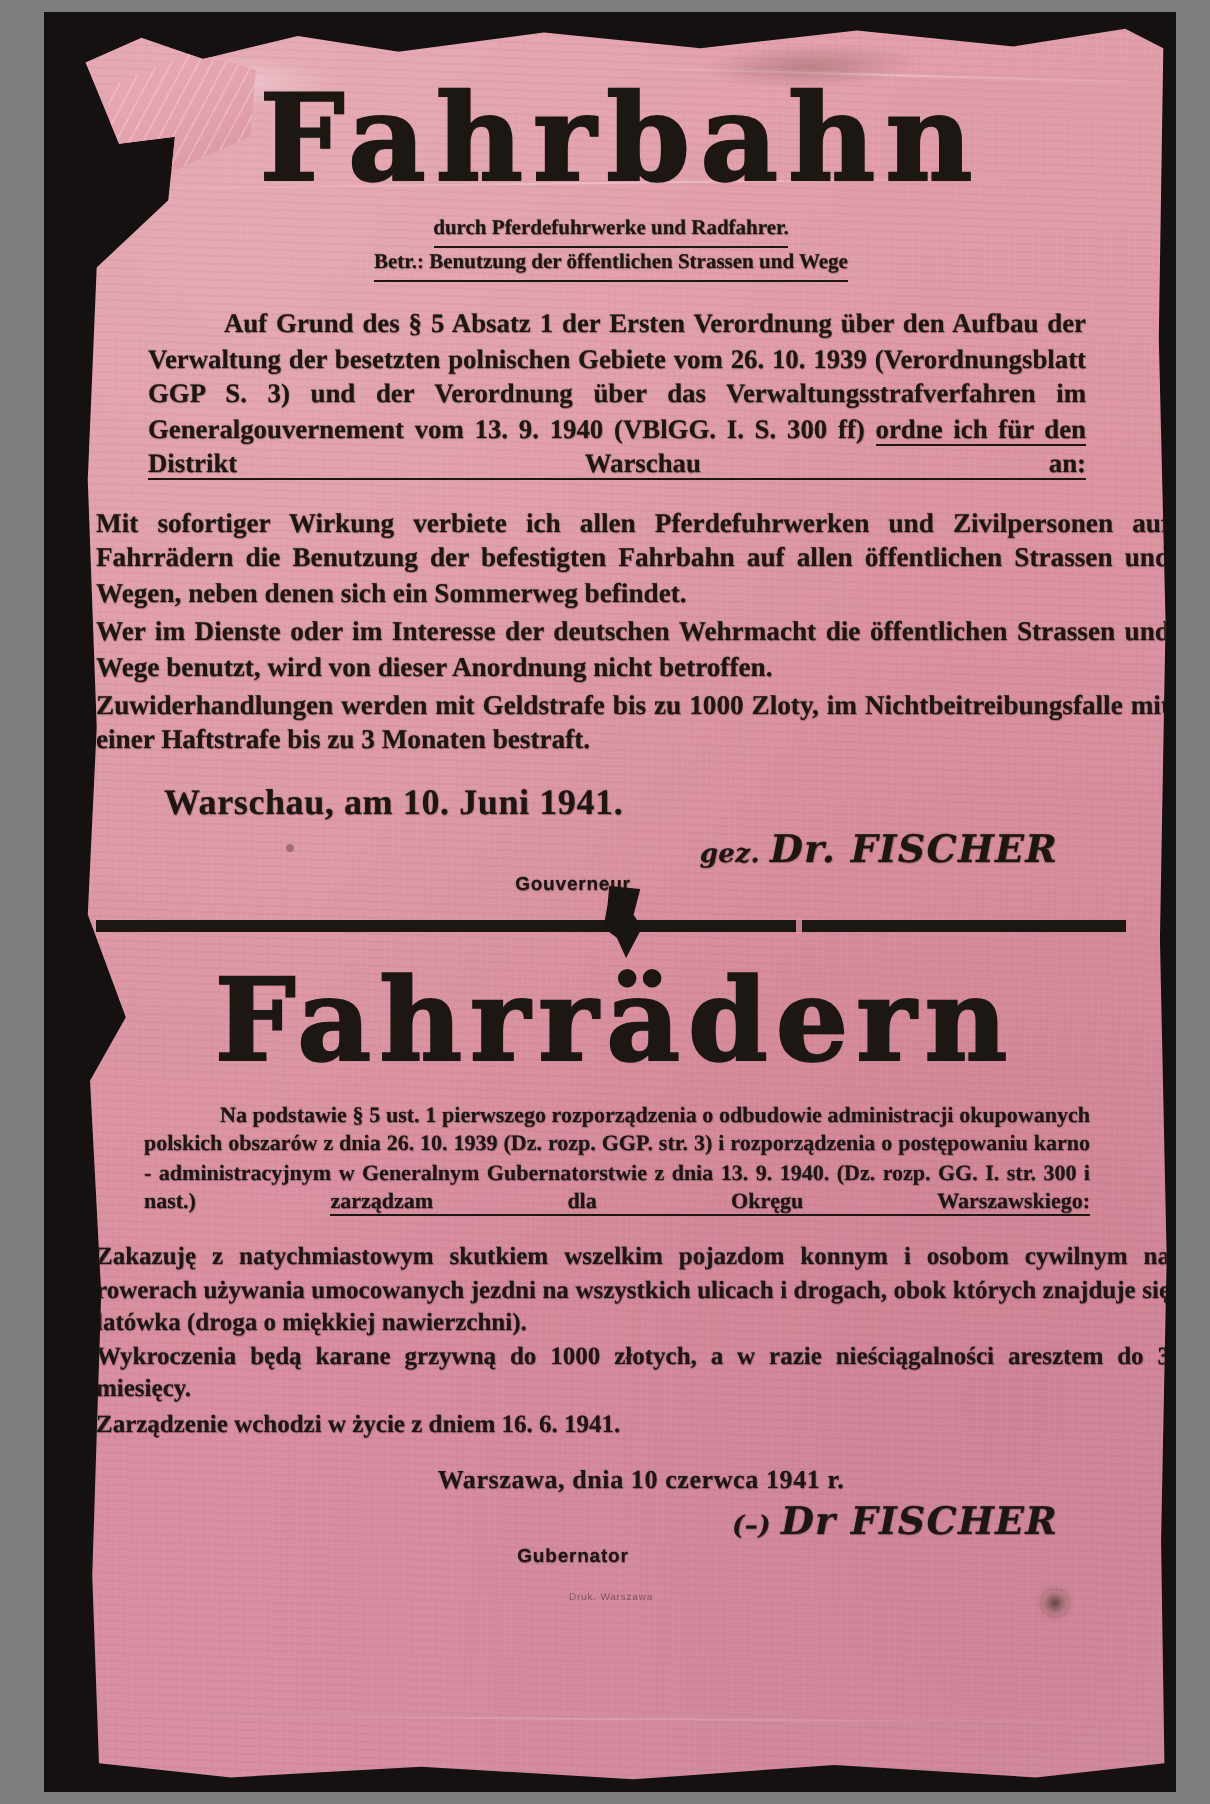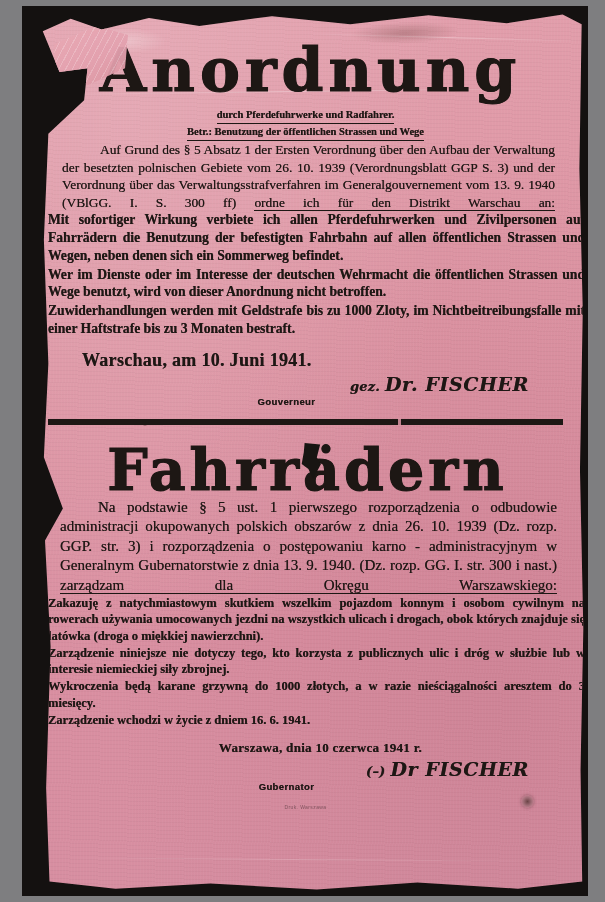--- a/index.html
+++ b/index.html
@@ -173,30 +173,30 @@
     margin: 7px 0 0 0;
   }
   .subject .u {
     border-bottom: 1.4px solid #1d1714;
     padding-bottom: 1px;
     display: inline-block;
   }
 
   .body-block {
     font-family: "Liberation Serif", serif;
-    font-weight: 400;
+    font-weight: 700;
     font-size: 13.4px;
     line-height: 1.30;
     text-align: justify;
     text-align-last: justify;
-    margin: 0;
+    margin: 12px;
     padding: 0;
   }
   .body-de { padding: 0 30px 0 36px; }
-  .body-pl { padding: 0 28px 0 34px; font-size: 15px; }
+  .body-pl { padding: 0 28px 0 34px; font-size: 11px; }
 
   .lead-indent { text-indent: 38px; }
 
   .u-phrase {
     border-bottom: 1.6px solid #1d1714;
     padding-bottom: 0px;
   }
 
   ol.items {
     list-style: none;
@@ -313,21 +313,21 @@
     <div class="crease c3"></div>
     <div class="blem stain-tr"></div>
     <div class="blem stain-tl"></div>
     <div class="blem stain-dot"></div>
     <div class="blem stain-dot2"></div>
 
     <div class="content">
 
       <section>
 
-        <h1 id="title-de" class="display-title ink">Anordnung</h1>
+        <h1 id="title-de" class="display-title ink">Fahrbahn</h1>
 
         <div class="subject ink">
           <div><span class="u">durch Pferdefuhrwerke und Radfahrer.</span></div>
           <div><span class="u">Betr.: Benutzung der öffentlichen Strassen und Wege</span></div>
         </div>
 
         <p class="body-block body-de lead-indent ink"><span>Auf Grund des § 5 Absatz 1 der Ersten Verordnung über den Aufbau der Verwaltung der besetzten polnischen Gebiete vom 26. 10. 1939 (Verordnungsblatt GGP S. 3) und der Verordnung über das Verwaltungsstrafverfahren im Generalgouvernement vom 13. 9. 1940 (VBlGG. I. S. 300 ff)</span>
           <span class="u-phrase">ordne ich für den Distrikt Warschau an:</span></p>
 
         <ol class="items items-de ink">
@@ -372,21 +372,20 @@
         <p class="body-block body-pl lead-indent ink"><span>Na podstawie § 5 ust. 1 pierwszego rozporządzenia o odbudowie administracji okupowanych polskich obszarów z dnia 26. 10. 1939 (Dz. rozp. GGP. str. 3) i rozporządzenia o postępowaniu karno - administracyjnym w Generalnym Gubernatorstwie z dnia 13. 9. 1940. (Dz. rozp. GG. I. str. 300 i nast.)</span>
           <span class="u-phrase">zarządzam dla Okręgu Warszawskiego:</span></p>
 
         <ol class="items items-pl ink">
           <li>
             <span class="num">1.</span>
             <span>Zakazuję z natychmiastowym skutkiem wszelkim pojazdom konnym i osobom cywilnym na rowerach używania umocowanych jezdni na wszystkich ulicach i drogach, obok których znajduje się latówka (droga o miękkiej nawierzchni).</span>
           </li>
           <li>
             <span class="num">2.</span>
-            <span>Zarządzenie niniejsze nie dotyczy tego, kto korzysta z publicznych ulic i dróg w służbie lub w interesie niemieckiej siły zbrojnej.</span>
           </li>
           <li>
             <span class="num">3.</span>
             <span>Wykroczenia będą karane grzywną do 1000 złotych, a w razie nieściągalności aresztem do 3 miesięcy.</span>
           </li>
           <li style="text-align-last:left">
             <span class="num">4.</span>
             <span>Zarządzenie wchodzi w życie z dniem 16. 6. 1941.</span>
           </li>
         </ol>

